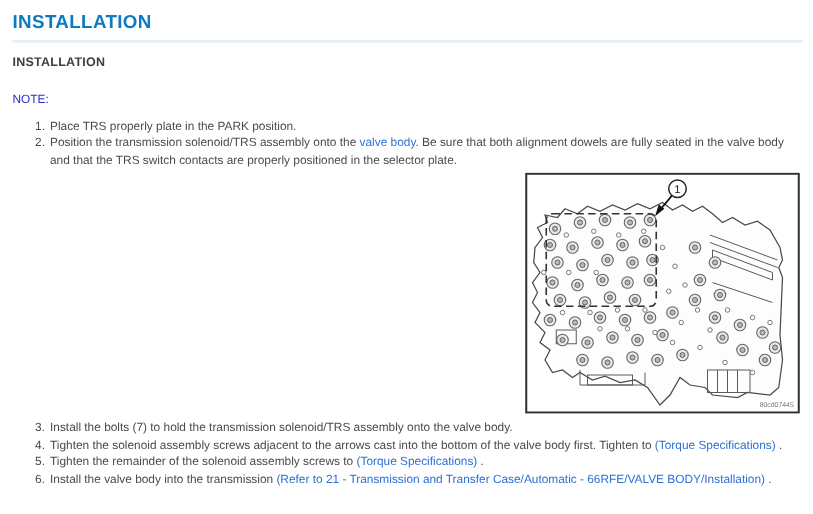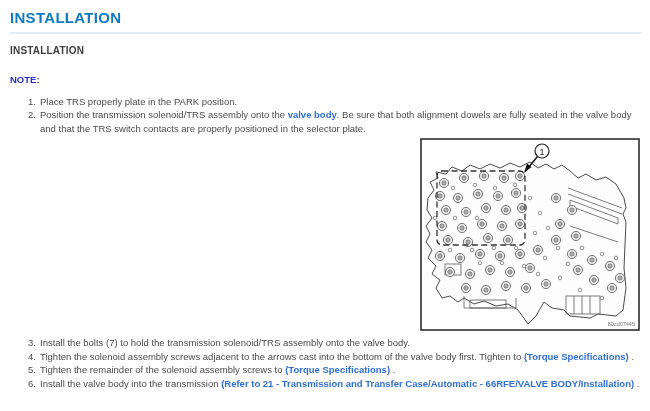--- a/index.html
+++ b/index.html
@@ -5,29 +5,29 @@
   * { margin:0; padding:0; box-sizing:border-box; }
   html,body { width:650px; height:411px; background:#ffffff; overflow:hidden;
     font-family:"Liberation Sans", sans-serif; color:#474747; }
   .page { padding:9px 8px 0 10px; width:650px; }
 
   .page-title { color:#0d7ac1; font-size:15px; font-weight:bold; letter-spacing:.3px;
     padding-bottom:6px; border-bottom:2px solid #e3edf8; margin-right:0; }
   .sub-title { margin-top:11px; font-size:10px; font-weight:bold; color:#3e3e3e; letter-spacing:.2px; }
 
   .note-block { margin-top:17px; font-size:9.5px; line-height:13.5px; }
-  .note-label { color:#2230cf; font-weight:bold; display:block; }
+  .note-label { color:#2230cf; font-weight:normal; display:block; }
   .note-text { font-weight:bold; color:#333; max-width:636px; }
 
   .steps { margin-top:8px; font-size:9.5px; line-height:13.5px; color:#4a4a4a; }
   .step { display:flex; }
   .step-num { width:30px; min-width:30px; text-align:right; padding-right:4px; }
   .step-body { flex:1; max-width:600px; }
 
-  a.inline-link { color:#2e6fd6; text-decoration:none; cursor:pointer;font-weight:bold; }
+  a.inline-link { color:#2e6fd6; text-decoration:none; cursor:pointer; }
   .note-text a.inline-link { font-weight:bold; }
 
   .figure-wrap { width:220px; height:193px; margin:3px 2px 0 auto; }
   .figure-wrap svg { display:block; }
 
   .steps-bottom { margin-top:5px; }
 </style>
 </head>
 <body>
 

